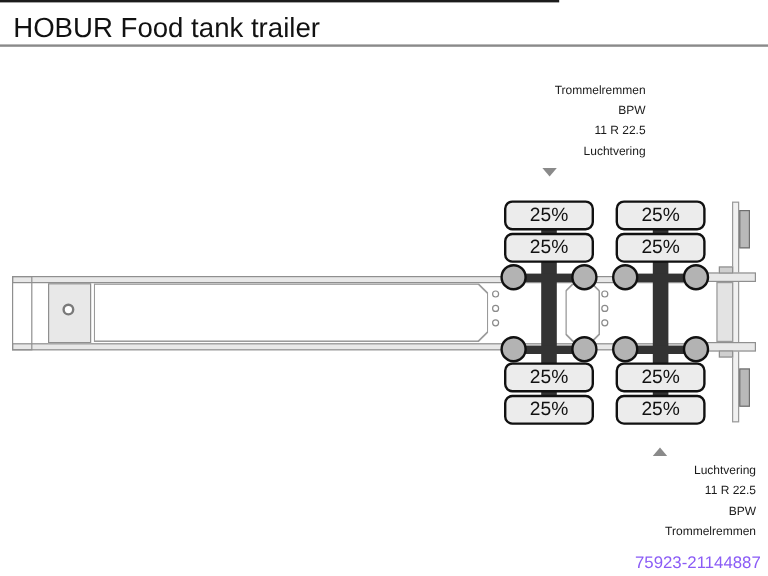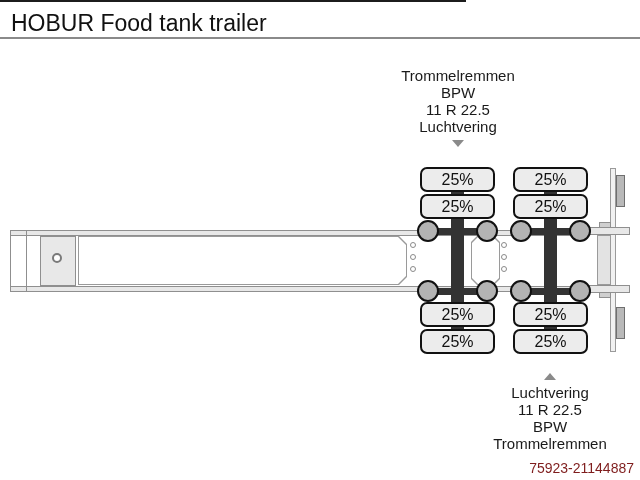--- a/index.html
+++ b/index.html
@@ -7,21 +7,21 @@
          font-family:"Liberation Sans", sans-serif;color:#111;}
   .abs{position:absolute;box-sizing:border-box;}
 
   
   .top-rule{left:0;top:4;width:466px;height:2px;background:#1c1c1c;}
   .page-title{left:11px;top:9px;font-size:23px;line-height:28px;color:#111;white-space:nowrap;}
   .title-rule{left:0;top:37px;width:640px;height:2px;background:#8a8a8a;}
   .ref-line{left:11px;top:44px;font-size:13.5px;color:#222;white-space:nowrap;}
 
   
-  .anno{width:160px;text-align:center;font-size:15px;line-height:17px;color:#1a1a1a;}
+  .anno{width:160px;text-align:right;font-size:10px;line-height:17px;color:#1a1a1a;}
   .anno-front{left:378px;top:67px;}
   .anno-rear{left:470px;top:373px;}
   .arr{width:0;height:0;margin:0 auto;}
   .arr-down{margin-top:5px;border-left:6px solid transparent;border-right:6px solid transparent;border-top:7px solid #8a8a8a;}
   .arr-up{margin-bottom:4px;border-left:6px solid transparent;border-right:6px solid transparent;border-bottom:7px solid #8a8a8a;}
 
   
   .band{background:#e8e8e8;border:1px solid #8f8f8f;}
   .band-top{left:10px;top:230px;width:574px;height:6px;}
   .band-bottom{left:10px;top:286px;width:574px;height:6px;}
@@ -47,21 +47,21 @@
 
   
   .bar{background:#333;}
   .axle-bar{width:13px;height:92px;top:214px;}
   .crossbar{width:59px;height:7px;}
   .conn{width:13px;height:7px;}
   .hub{width:22px;height:22px;border-radius:50%;background:#b3b3b3;border:2.5px solid #111;}
   .tire{width:75px;height:25px;background:#ececec;border:2.5px solid #111;border-radius:7px;
         display:flex;align-items:center;justify-content:center;font-size:16px;color:#111;}
 
-  .watermark{right:6px;top:460px;font-size:14px;color:#7f1d1d;white-space:nowrap;}
+  .watermark{right:6px;top:460px;font-size:14px;color:#8b5cf6;white-space:nowrap;}
 </style>
 </head>
 <body>
 
 <div id="stage">
 
   <div class="abs top-rule"></div>
   <div class="abs page-title">HOBUR Food tank trailer</div>
   <div class="abs title-rule"></div>
 

